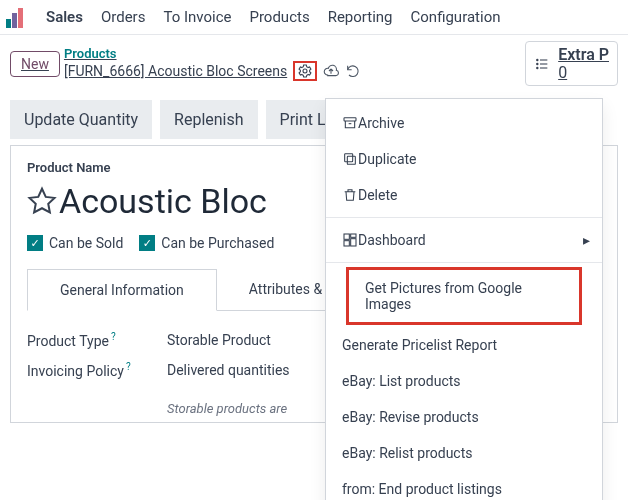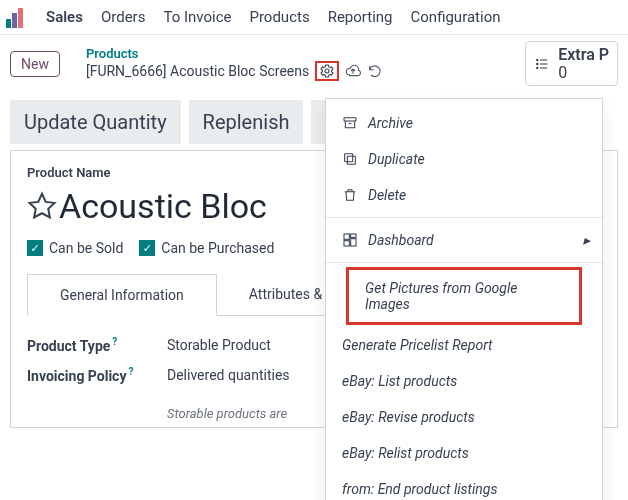--- a/index.html
+++ b/index.html
@@ -7,56 +7,56 @@
 
   .topnav { display: flex; align-items: center; gap: 18px; padding: 6px 6px 6px 6px; border-bottom: 1px solid #e5e7eb; font-size:15px; }
   .app-icon { width: 22px; height: 22px; display:flex; align-items:flex-end; gap:1px; }
   .bar { width: 5px; }
   .b1 { height: 9px; background:#017E84; }
   .b2 { height: 15px; background:#71639e; }
   .b3 { height: 20px; background:#e46f78; }
   .topnav .item { cursor: pointer; color:#374151;}
   .topnav .item.active { font-weight: 600; }
 
-  .breadcrumb-row { display:flex; align-items:center; padding: 6px 10px 8px 10px; gap: 26px; }
+  .breadcrumb-row { display:flex; align-items:center; padding: 6px 10px 8px 10px; gap: 4px; text-decoration: underline; }
   .new-btn { border:1px solid #714B67; color:#714B67; background:#fff; padding: 4px 10px; border-radius:4px; font-size:14px; cursor:pointer; }
   .bc { flex:1; }
   .bc-top { color:#017E84; font-size:13px; font-weight:600; cursor:pointer; }
   .bc-row2 { display:flex; align-items:center; gap:6px; color:#374151; font-size:14px; }
   .gear-box { border:2px solid #d9362b; padding:0 2px; display:flex; align-items:center; justify-content:center; }
   .gear-box svg, .icon-btn svg { width:16px; height:16px; }
   .icon-btn { cursor:pointer; color:#4b5563; display:inline-flex; }
   .right-pill { display:flex; align-items:center; gap:8px; border:1px solid #d1d5db; border-radius:4px; padding:4px 8px; margin-left:auto; cursor:pointer; }
   .right-pill .sub { font-size:16px; color:#374151; line-height:1.1;}
   .right-pill .sub b { font-weight:600; display:block;}
 
   .action-row { display:flex; gap:8px; padding: 6px 10px; }
-  .ghost-btn { background:#e9ecef; border:none; color:#374151; padding:10px 14px; font-size:20px; cursor:pointer; }
+  .ghost-btn { background:#e9ecef; border:none; color:#374151; padding:10px 14px; font-size:16px; cursor:pointer; }
 
   .sheet { margin: 0 10px; border:1px solid #d1d5db; padding: 14px 16px 0 16px; }
   .pn-label { font-size:13px; font-weight:600; }
   .name-row { display:flex; align-items:center; gap:2px; margin-top:6px; }
   .star svg { width:30px; height:30px; }
   .prod-name { font-size:34px; color:#1f2937; }
   .flags { display:flex; gap:16px; margin-top:14px; }
   .flag { display:flex; align-items:center; gap:6px; font-size:14px; }
   .chk { width:16px; height:16px; background:#017E84; display:flex; align-items:center; justify-content:center; color:#fff; font-size:11px;}
   .tabs { display:flex; border-bottom:1px solid #d1d5db; margin-top:18px; font-size:14px;}
   .tab { padding:12px 32px; cursor:pointer; color:#374151;}
   .tab.active { border:1px solid #d1d5db; border-bottom:1px solid #fff; margin-bottom:-1px; background:#fff;}
   .tab-right { margin-left:auto; }
   .form { padding-top:14px; }
   .frow { display:flex; align-items:center; padding:6px 0; font-size:14px;}
-  .flabel { width:140px; font-weight:700; }
+  .flabel { width:140px; font-weight:400; }
   .q { color:#017E84; font-size:10px; vertical-align: super; margin-left:2px;}
   .note { font-style:italic; color:#6b7280; font-size:13px; padding-top:10px;}
 
   
   .dd { position:absolute; top:98px; left:325px; width:278px; background:#fff; border:1px solid #d1d5db; box-shadow: 0 8px 16px rgba(0,0,0,.08); padding:6px 0; z-index:20; }
-  .dd .mi { display:flex; align-items:center; gap:10px; padding:10px 16px; cursor:pointer; font-size:14px; color:#374151; position:relative;font-style:italic;}
+  .dd .mi { display:flex; align-items:center; padding:10px 16px; cursor:pointer; font-size:14px; color:#374151; position:relative;}
   .dd .mi.outlined { border:3px solid #d9362b; margin: 2px 20px; }
   .dd hr { border:none; border-top:1px solid #e5e7eb; margin:4px 0; }
   .dd svg.ico { width:16px; height:16px; flex:none; }
   .caret { position:absolute; right:12px; }
 
   svg { stroke: currentColor; fill: none; stroke-width: 1.6; }
 </style>
 </head>
 <body>
 

